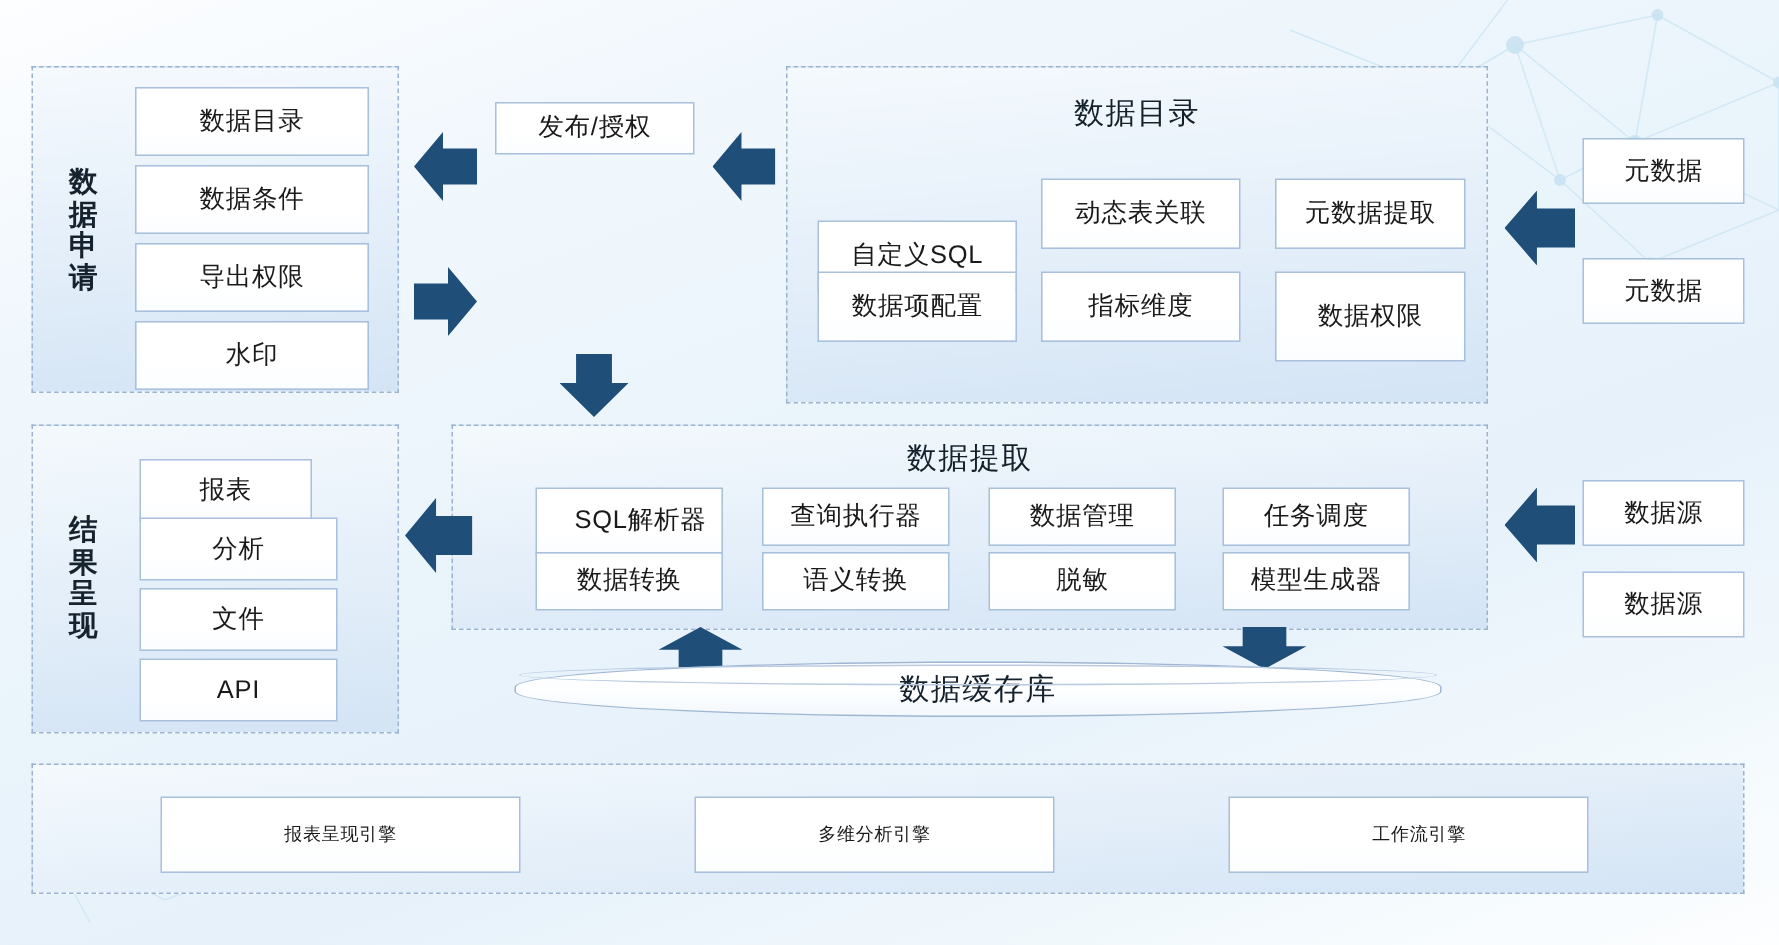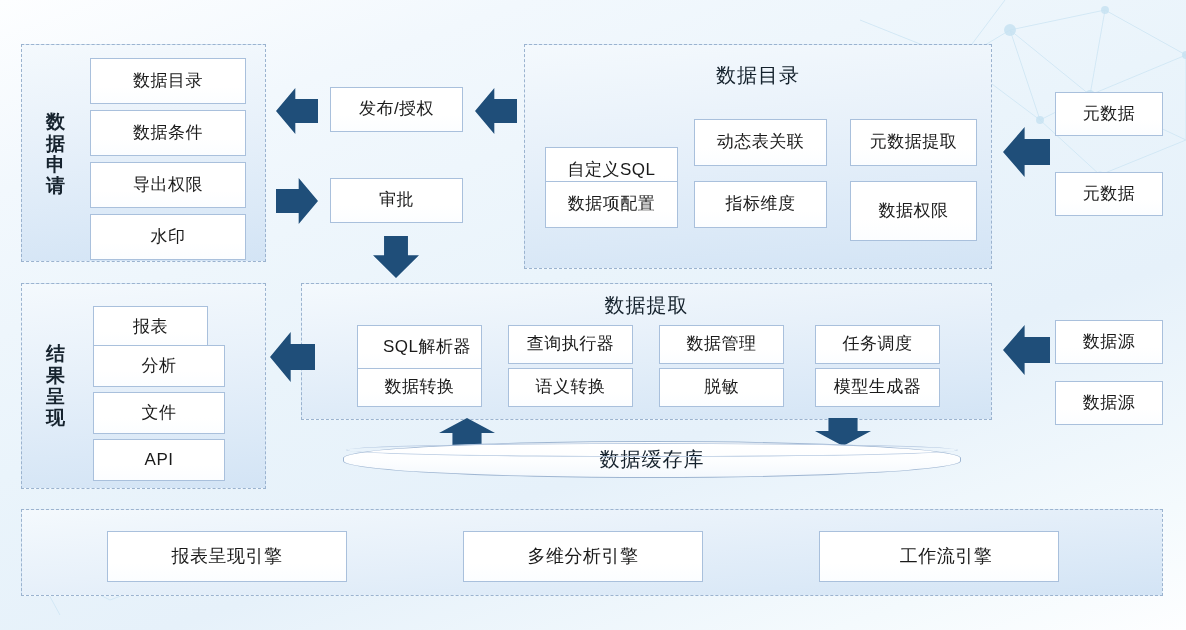--- a/index.html
+++ b/index.html
@@ -107,21 +107,21 @@
   }
   .cyl-top {
     position: absolute;
     box-sizing: border-box;
     border: 1px solid #b9cbe2;
     border-radius: 50%;
     background: transparent;
     pointer-events: none;
   }
 
-  .box-lg { font-size: 18px; }
+  .box-lg { font-size: 12px; }
 </style>
 </head>
 <body>
 
 <div id="canvas">
 
   <svg id="bg-net" viewBox="0 0 1186 630" preserveAspectRatio="none">
     <g stroke="#cfe6f4" stroke-width="1" fill="none" opacity="0.85">
       <path d="M1010 30 L1090 95 L1186 55"></path>
       <path d="M1010 30 L1105 10 L1186 55"></path>
@@ -167,22 +167,21 @@
     <span>果</span>
     <span>呈</span>
     <span>现</span>
   </div>
 
   <div class="box" style="left:93px; top:306px; width:115px; height:42px;">报表</div>
   <div class="box" style="left:93px; top:345px; width:132px; height:42px;">分析</div>
   <div class="box" style="left:93px; top:392px; width:132px; height:42px;">文件</div>
   <div class="box" style="left:93px; top:439px; width:132px; height:42px;">API</div>
 
-  <div class="box" style="left:330px; top:87px; width:133px; height:45px;">发布/授权</div>
-  <div class="box" style="left:330px; top:178px; width:133px; height:45px;">审批</div>
+  <div class="box" style="left:330px; top:68px; width:133px; height:35px;">发布/授权</div>
 
   <div class="arrow left" style="left:276px; top:88px; width:42px; height:46px;"></div>
   <div class="arrow right" style="left:276px; top:178px; width:42px; height:46px;"></div>
   <div class="arrow left" style="left:475px; top:88px; width:42px; height:46px;"></div>
   <div class="arrow down" style="left:373px; top:236px; width:46px; height:42px;"></div>
 
   <div class="group" style="left:524px; top:44px; width:468px; height:225px;"></div>
 
   <div class="ghead" style="left:524px; top:62px; width:468px;">数据目录</div>
 

